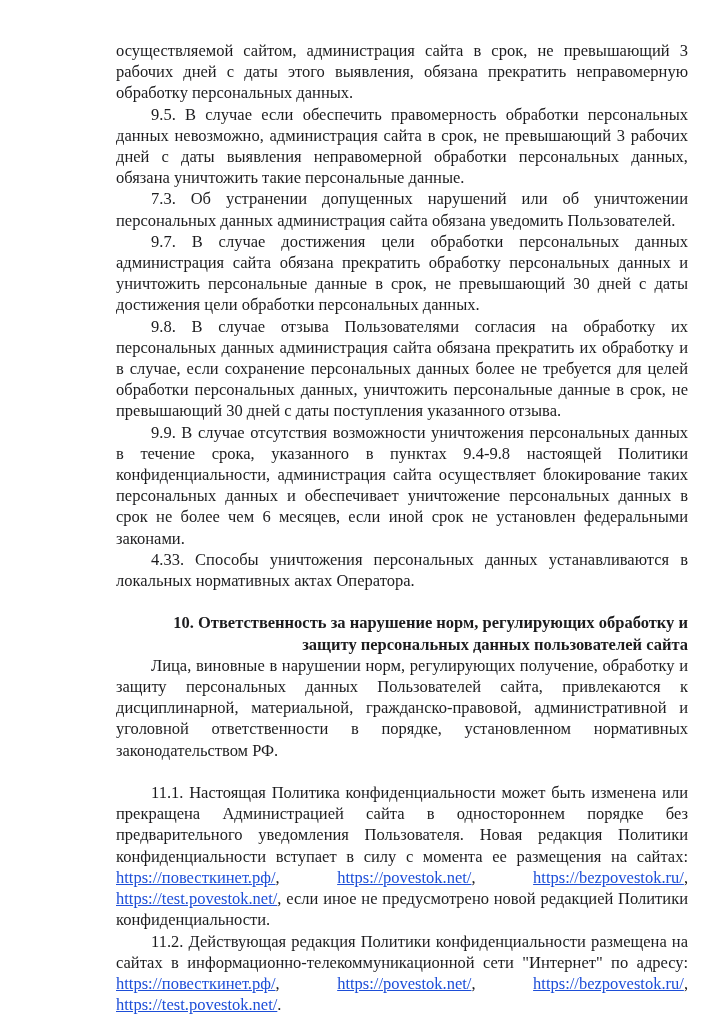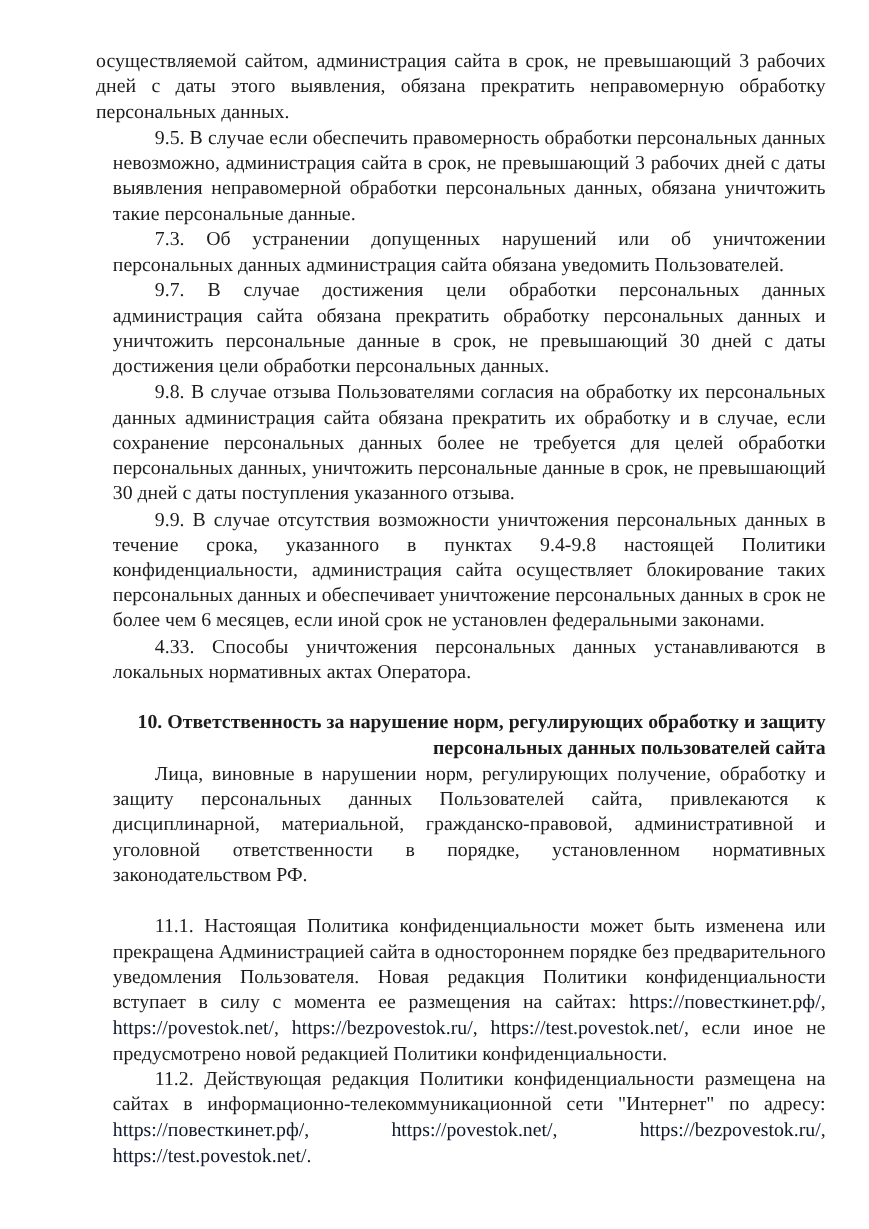--- a/index.html
+++ b/index.html
@@ -11,46 +11,46 @@
     width: 724px;
     height: 1024px;
     overflow: hidden;
     font-family: "Liberation Serif", "DejaVu Serif", serif;
     color: #1c1c1e;
   }
   .page {
     box-sizing: border-box;
     width: 724px;
     height: 852px;
-    padding: 40px 36px 0 80px;
+    padding: 40px 36px 0 116px;
     background: #ffffff;
   }
   .doc-body {
     font-size: 16.5px;
     line-height: 21.2px;
   }
   .doc-body p {
     margin: 0;
     text-align: justify;
     text-justify: inter-word;
   }
   .doc-body p.indent {
     text-indent: 35px;
-    margin-left: 14px;
   }
   .doc-body p.heading {
     font-weight: bold;
     text-align: right;
     text-indent: 0;
   }
   .doc-body .spacer {
     height: 21.2px;
   }
   .doc-body a {
-    color: #0f172a;
+    color: #1d4ed8;
+    text-decoration: underline;
     cursor: pointer;
   }
 </style>
 </head>
 <body>
 
 <div class="page">
   <div class="doc-body" id="doc-body">
       <p class=""><span>осуществляемой сайтом, администрация сайта в срок, не превышающий 3 рабочих дней с даты этого выявления, обязана прекратить неправомерную обработку персональных данных.</span></p>
       <p class="indent"><span>9.5. В случае если обеспечить правомерность обработки персональных данных невозможно, администрация сайта в срок, не превышающий 3 рабочих дней с даты выявления неправомерной обработки персональных данных, обязана уничтожить такие персональные данные.</span></p>

